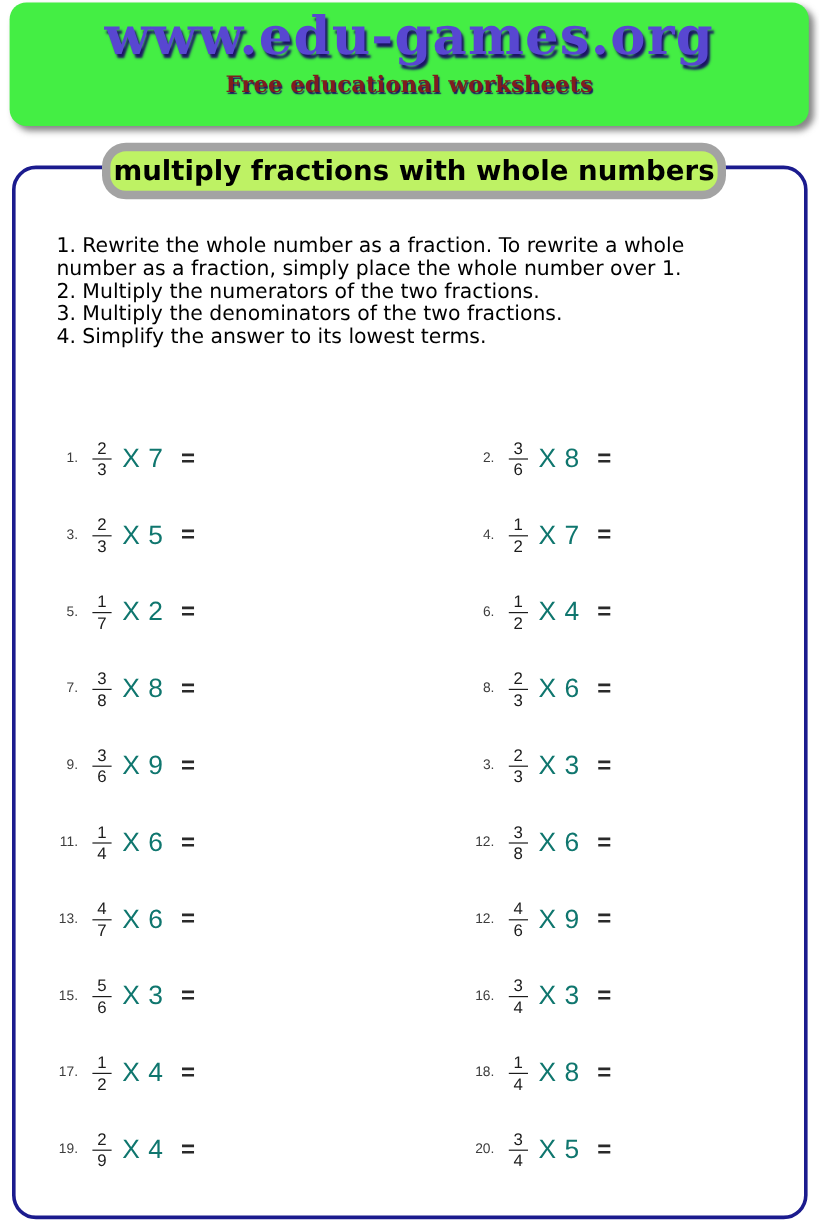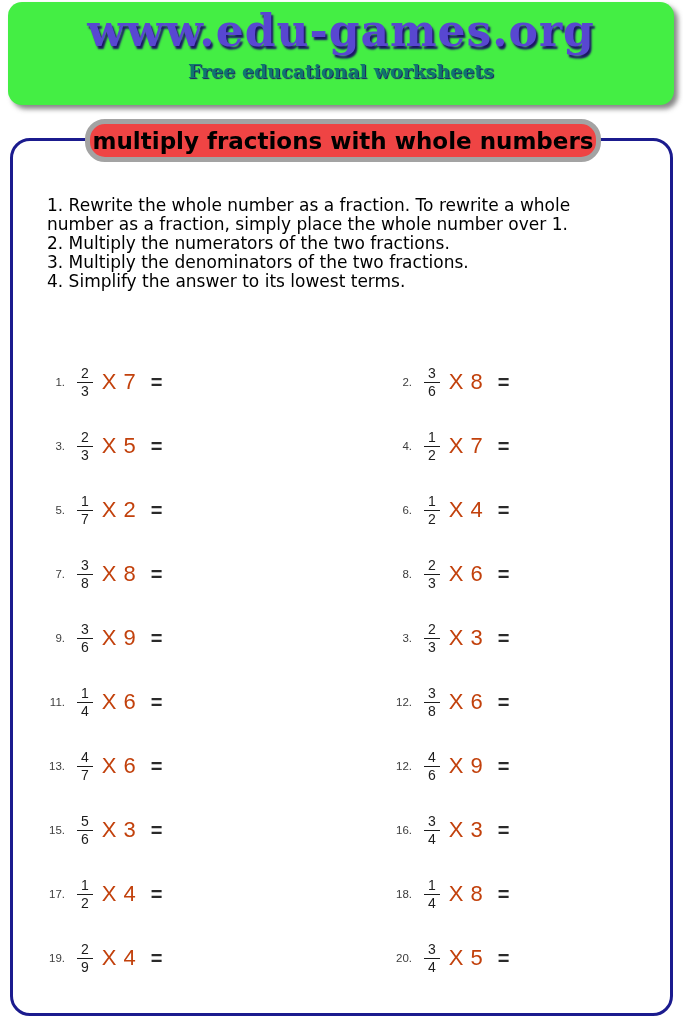--- a/index.html
+++ b/index.html
@@ -30,41 +30,41 @@
     line-height: 52px;
     letter-spacing: 1px;
     color: #5847d1;
     text-shadow: 2px 3px 2px #1c1466;
   }
   .tagline {
     margin-top: 3px;
     font-family: "DejaVu Serif", serif;
     font-weight: bold;
     font-size: 19px;
-    color: #0f766e;
+    color: #7f1d1d;
     text-shadow: 1px 1px 1px #1c1466;
   }
 
   
   .sheet {
     position: absolute;
     left: 10px; top: 138px;
     width: 657px; height: 872px;
     border: 3px solid #1b1b8e;
     border-radius: 20px;
     background: #ffffff;
   }
 
   
   .title-pill {
     position: absolute;
     left: 85px; top: 119px;
     width: 506px; height: 33px;
-    background: #ef4444;
-    border: 5px solid #a3a3a3;
+    background: #bef264;
+    border: 7px solid #a3a3a3;
     border-radius: 20px;
     z-index: 2;
     display: flex;
     align-items: center;
     justify-content: center;
     font-size: 23px;
     font-weight: bold;
     color: #000000;
     white-space: nowrap;
   }
@@ -104,21 +104,21 @@
     font-size: 14px;
     line-height: 1.05;
     color: #1c1c1c;
     font-family: "Liberation Sans", sans-serif;
   }
   .numer { display: block; padding: 0 4px 1px; }
   .denom { display: block; border-top: 1.5px solid #1c1c1c; padding: 1px 4px 0; }
   .expr {
     margin-left: 9px;
     font-size: 22px;
-    color: #c2410c;
+    color: #0f766e;
     font-family: "Liberation Sans", sans-serif;
     white-space: nowrap;
   }
   .whole { margin-left: 7px; }
   .equals {
     margin-left: 15px;
     font-size: 20px;
     font-weight: bold;
     color: #2a2a2a;
     font-family: "Liberation Sans", sans-serif;

